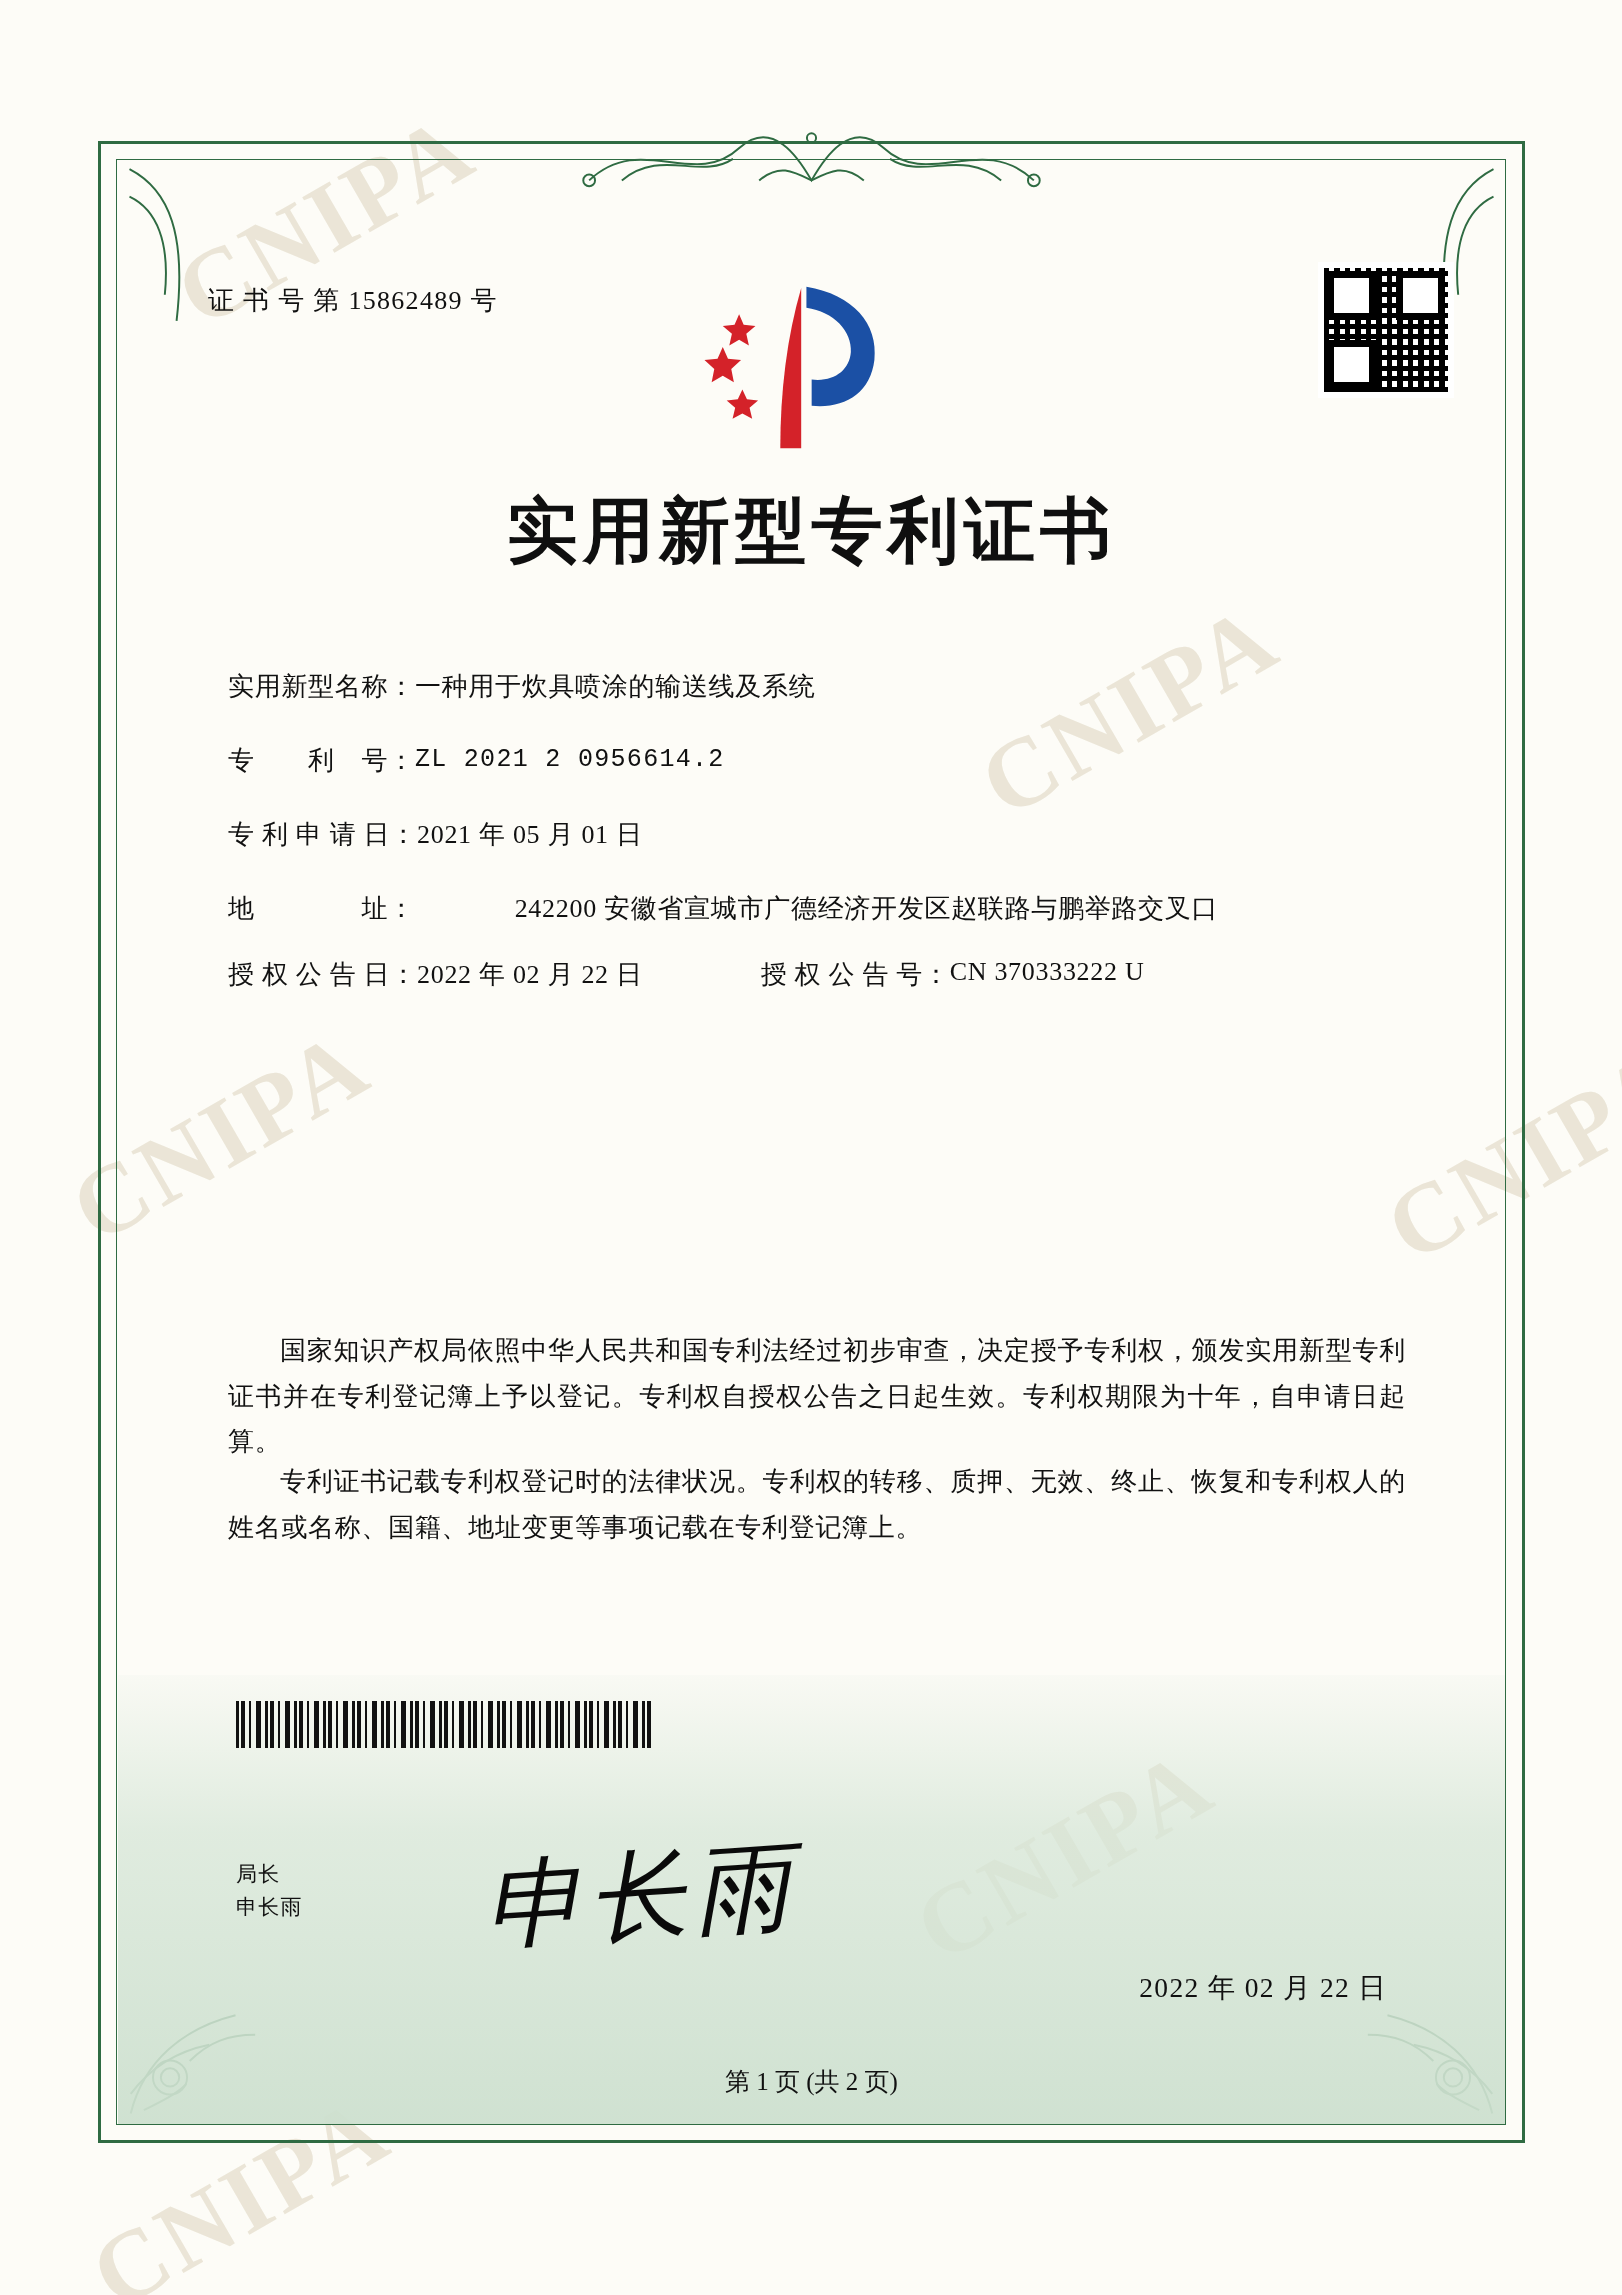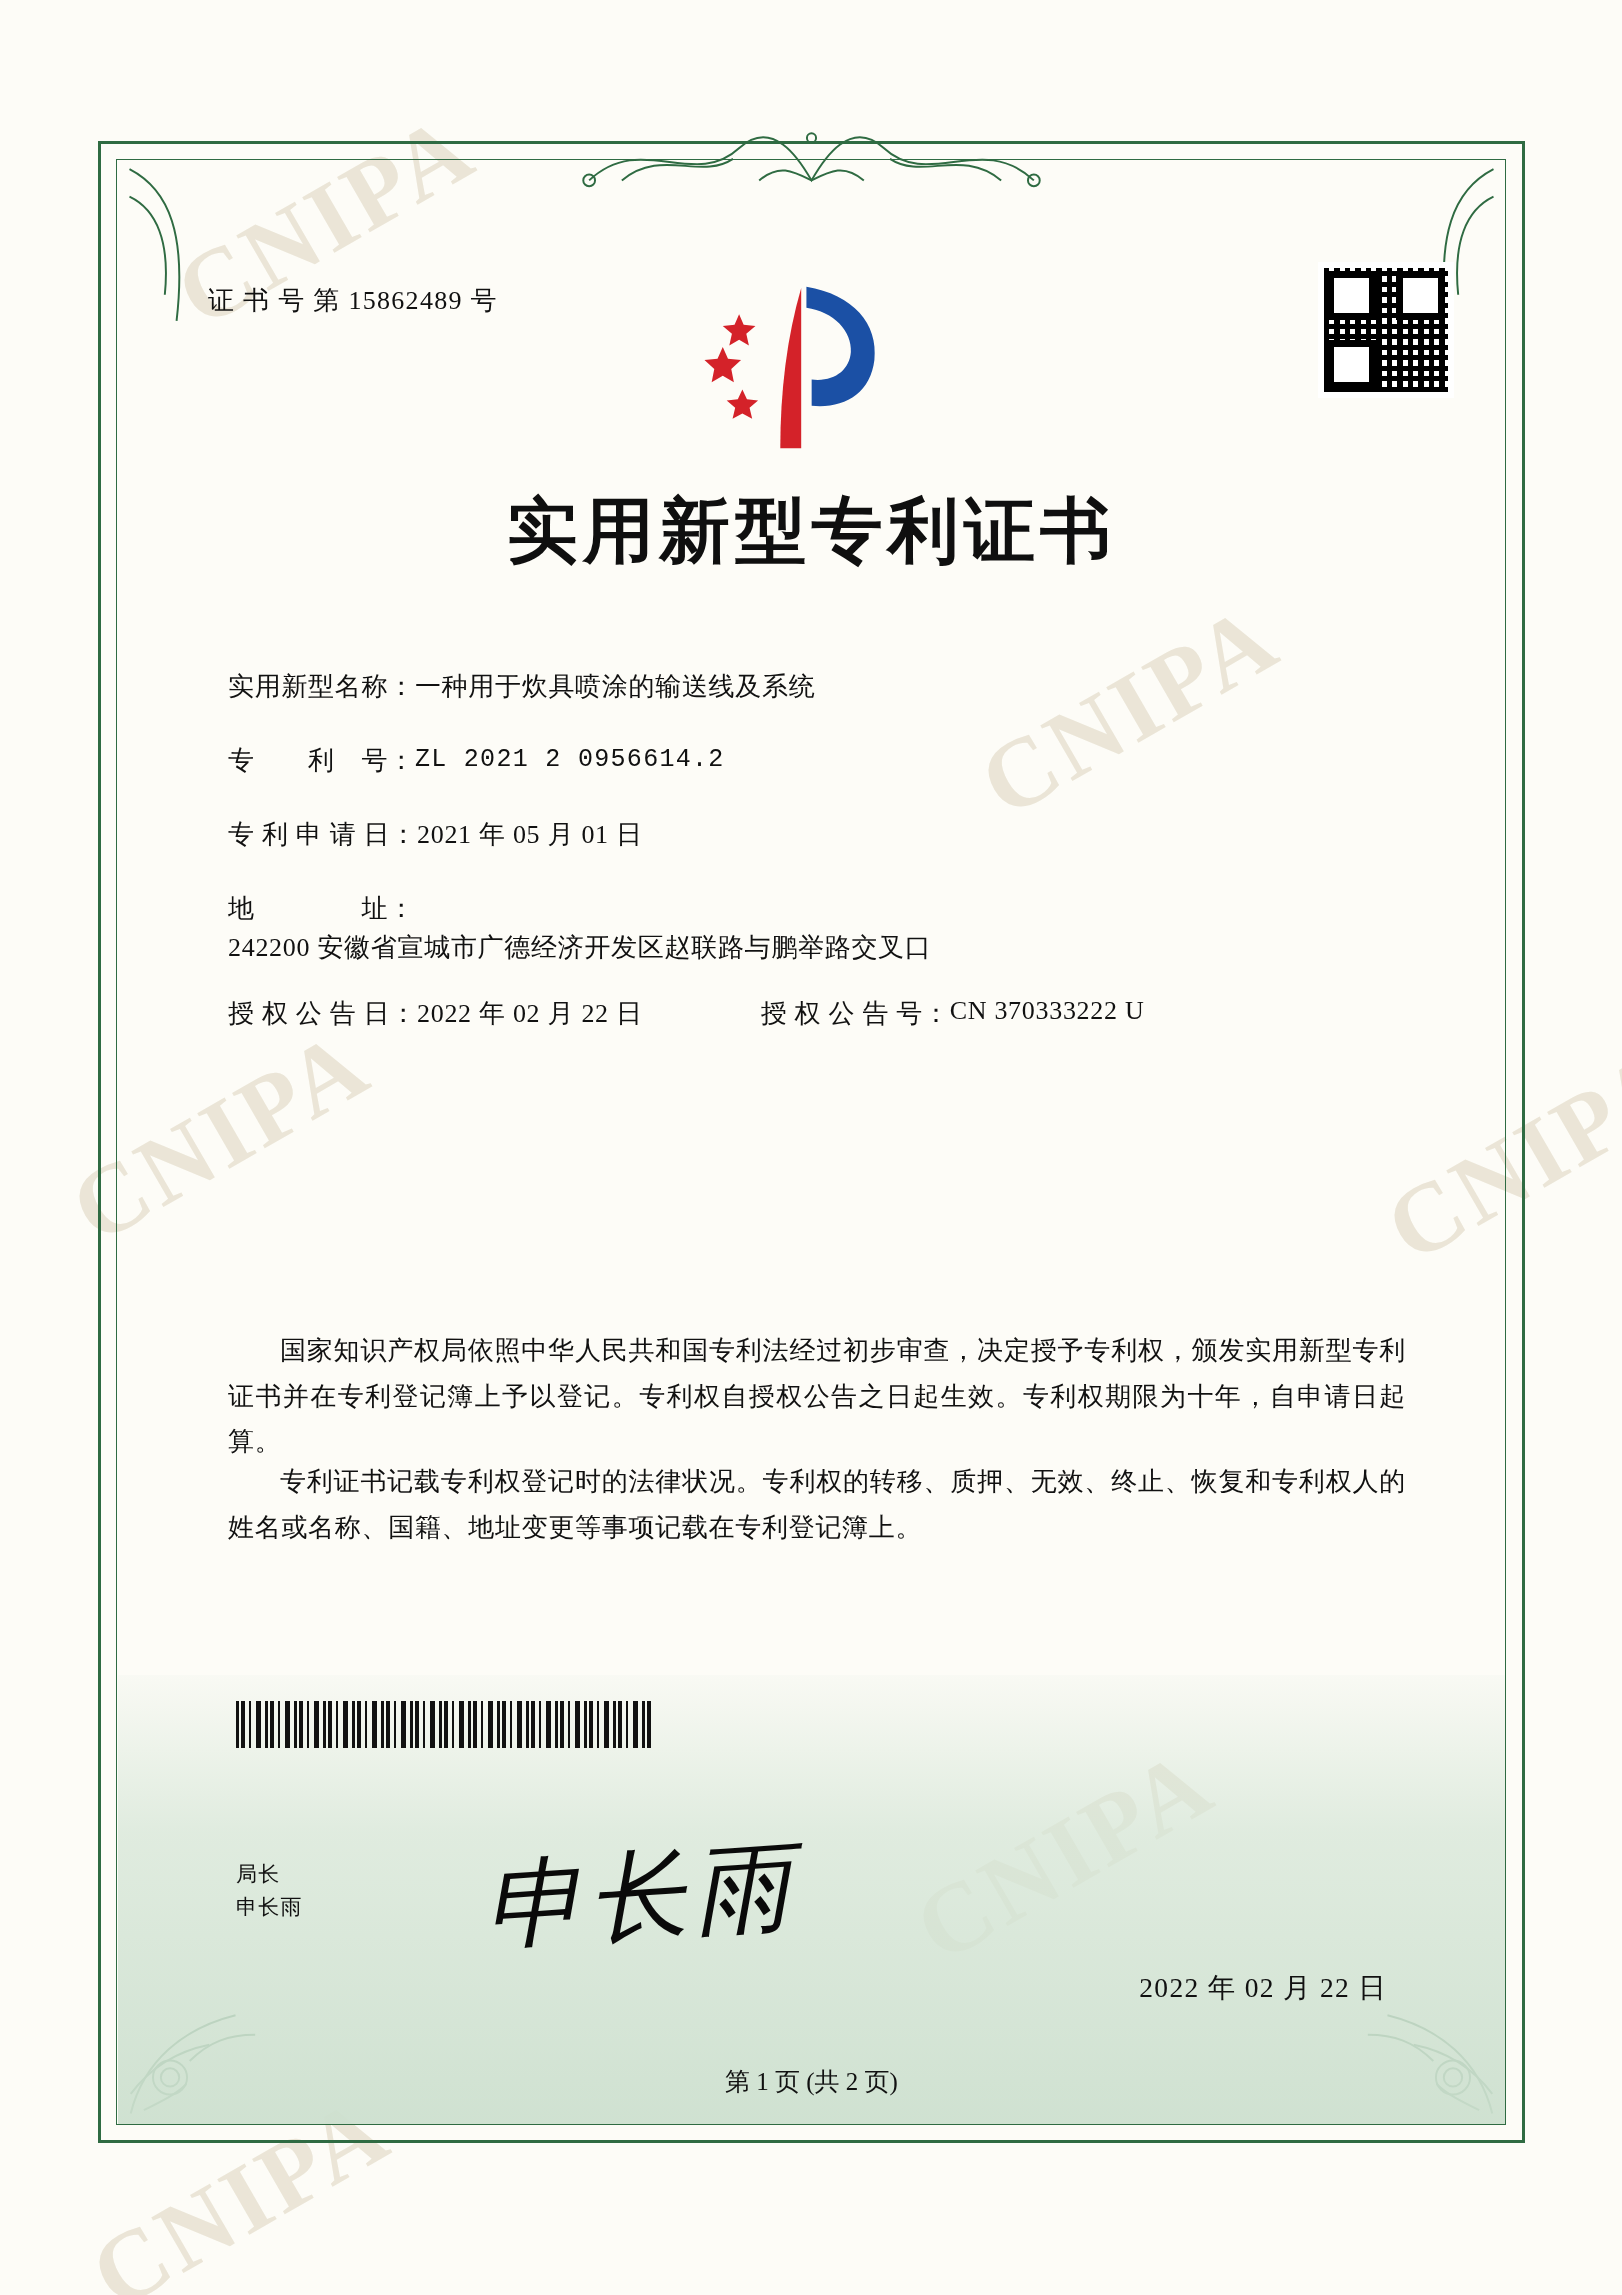--- a/index.html
+++ b/index.html
@@ -329,21 +329,21 @@
       <span class="f-value">一种用于炊具喷涂的输送线及系统</span>
     </div>
     <div class="field">
       <span class="f-label">专　　利　号：</span>
       <span class="f-value mono">ZL 2021 2 0956614.2</span>
     </div>
     <div class="field">
       <span class="f-label">专 利 申 请 日：</span>
       <span class="f-value">2021 年 05 月 01 日</span>
     </div>
-    <div class="field" style="margin-bottom:29px;flex-direction:column;">
+    <div class="field" style="margin-bottom:29px;">
       <span class="f-label">地　　　　址：</span>
       <span class="f-value" style="max-width:903px;display:inline-block;text-align:center;">242200 安徽省宣城市广德经济开发区赵联路与鹏举路交叉口</span>
     </div>
     <div class="field-inline">
       <span class="f-label">授 权 公 告 日：</span>
       <span class="f-value" style="flex:0 0 auto;">2022 年 02 月 22 日</span>
       <span class="gap"></span>
       <span class="f-label">授 权 公 告 号：</span>
       <span class="f-value" style="flex:0 0 auto;">CN 370333222 U</span>
     </div>

